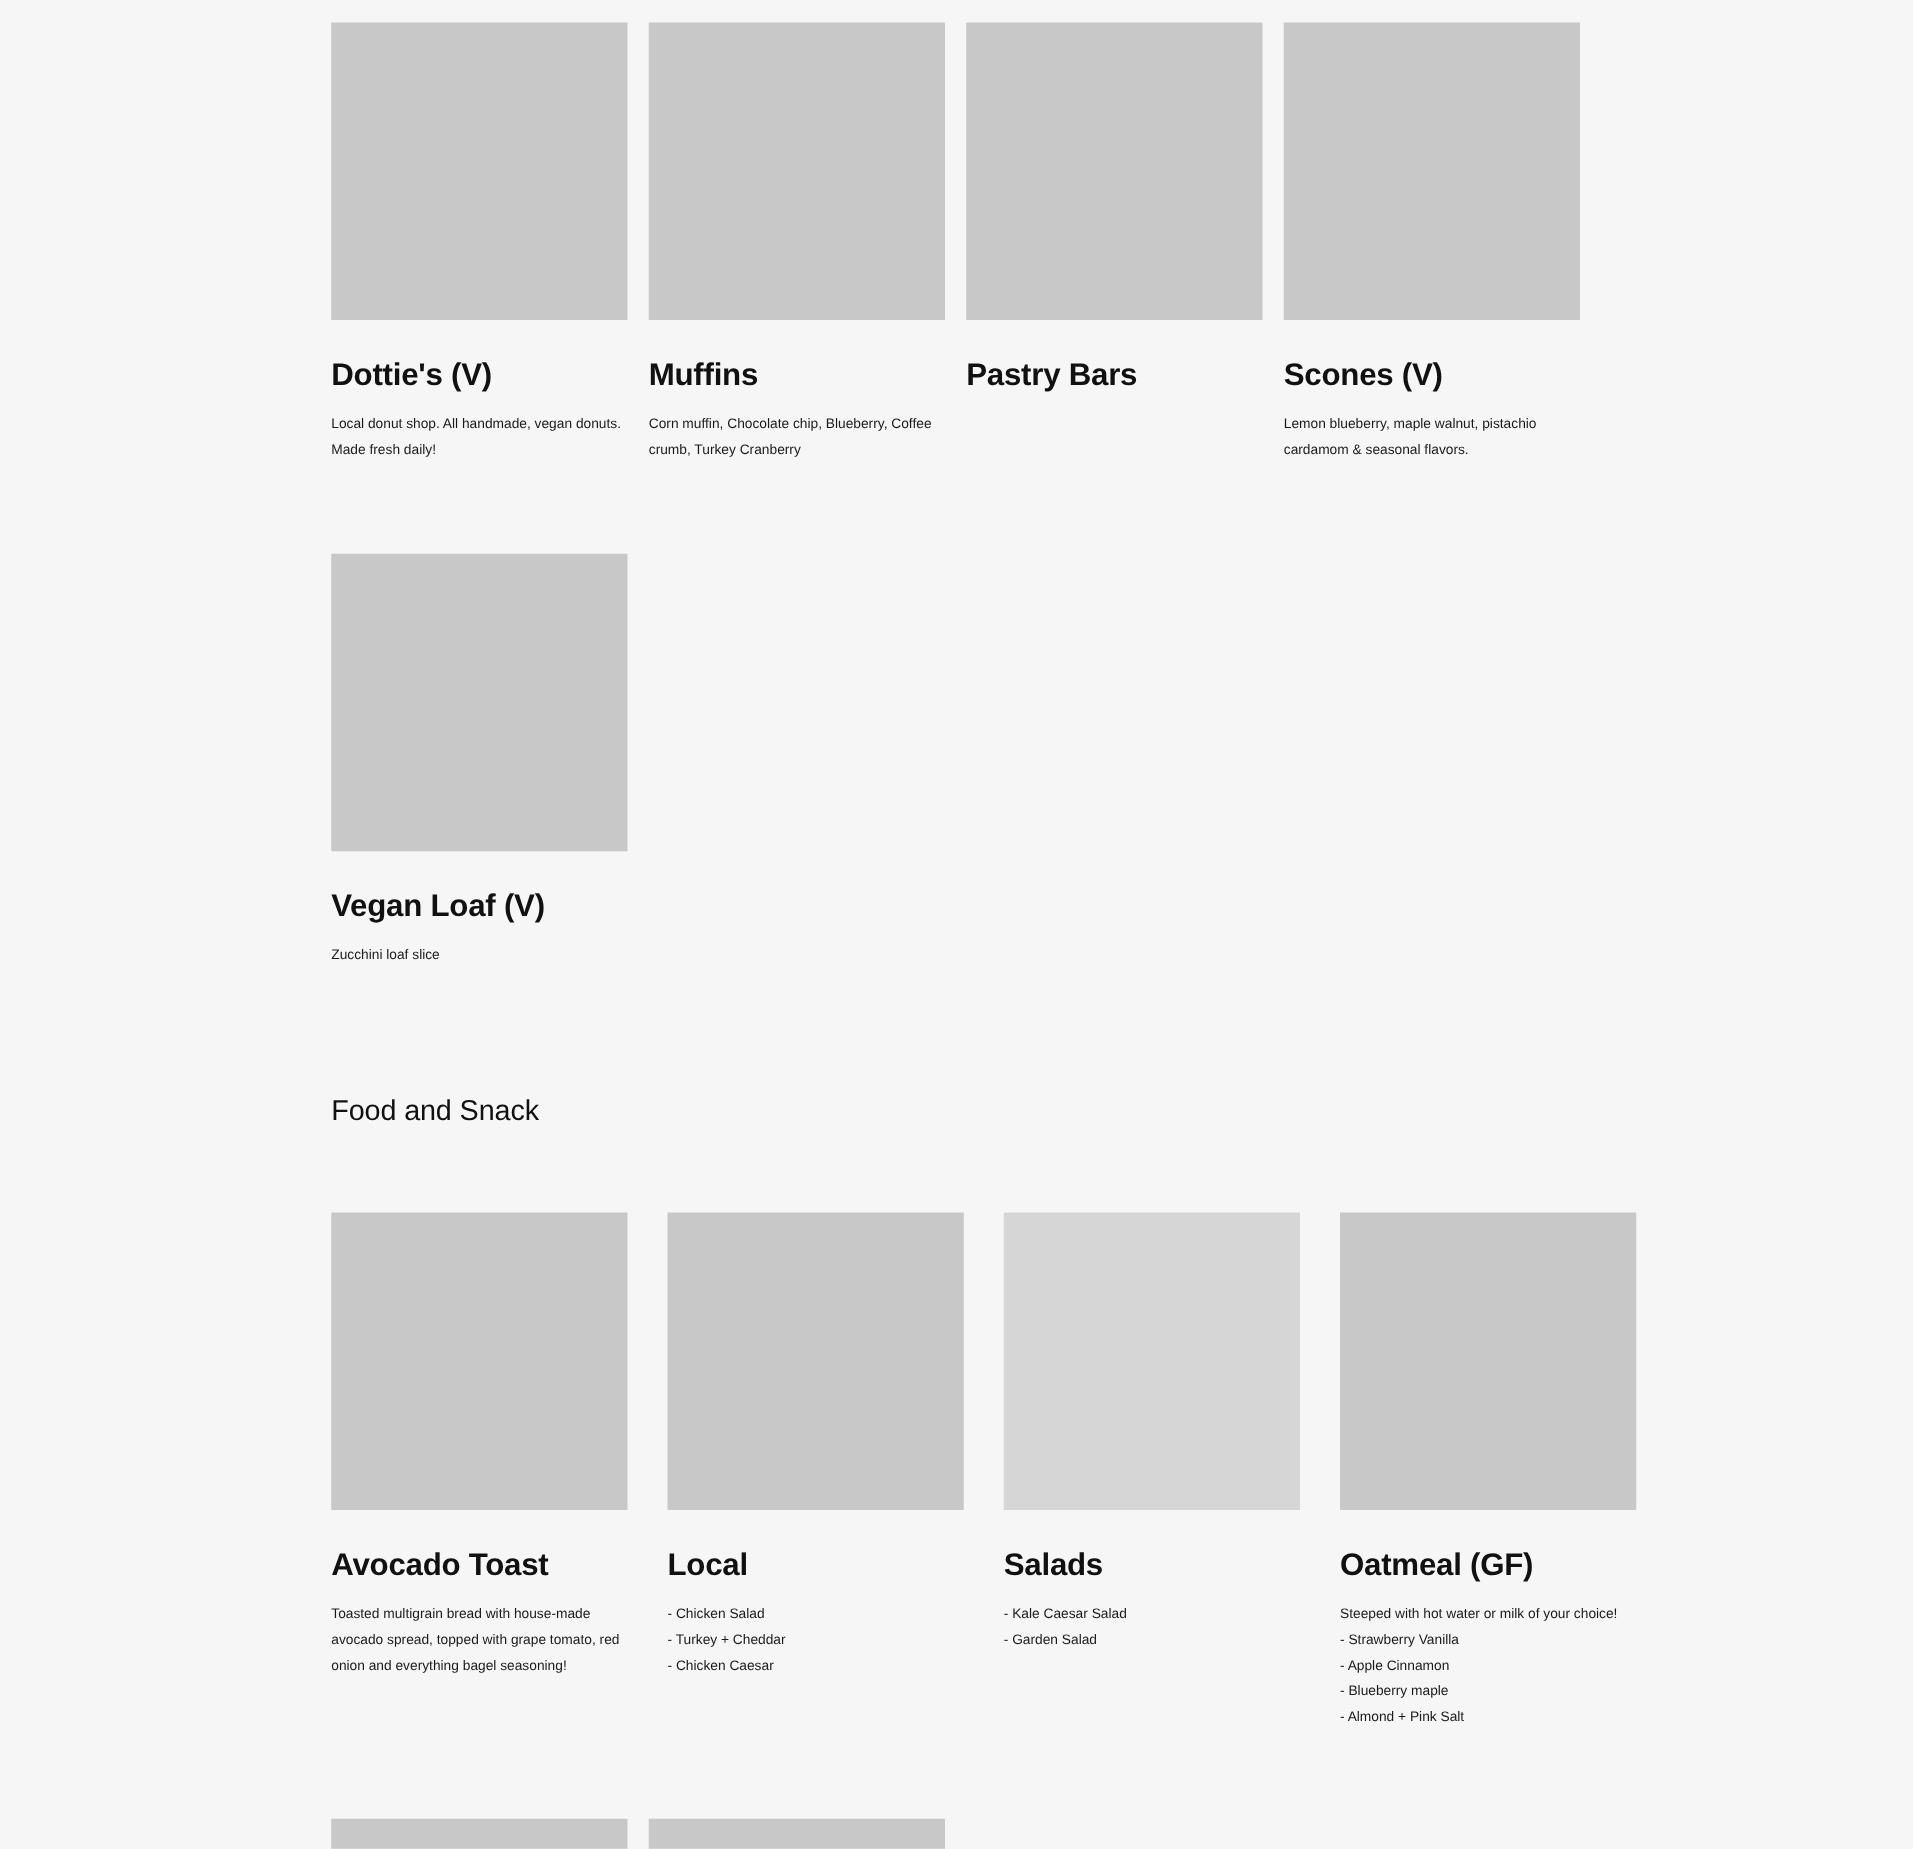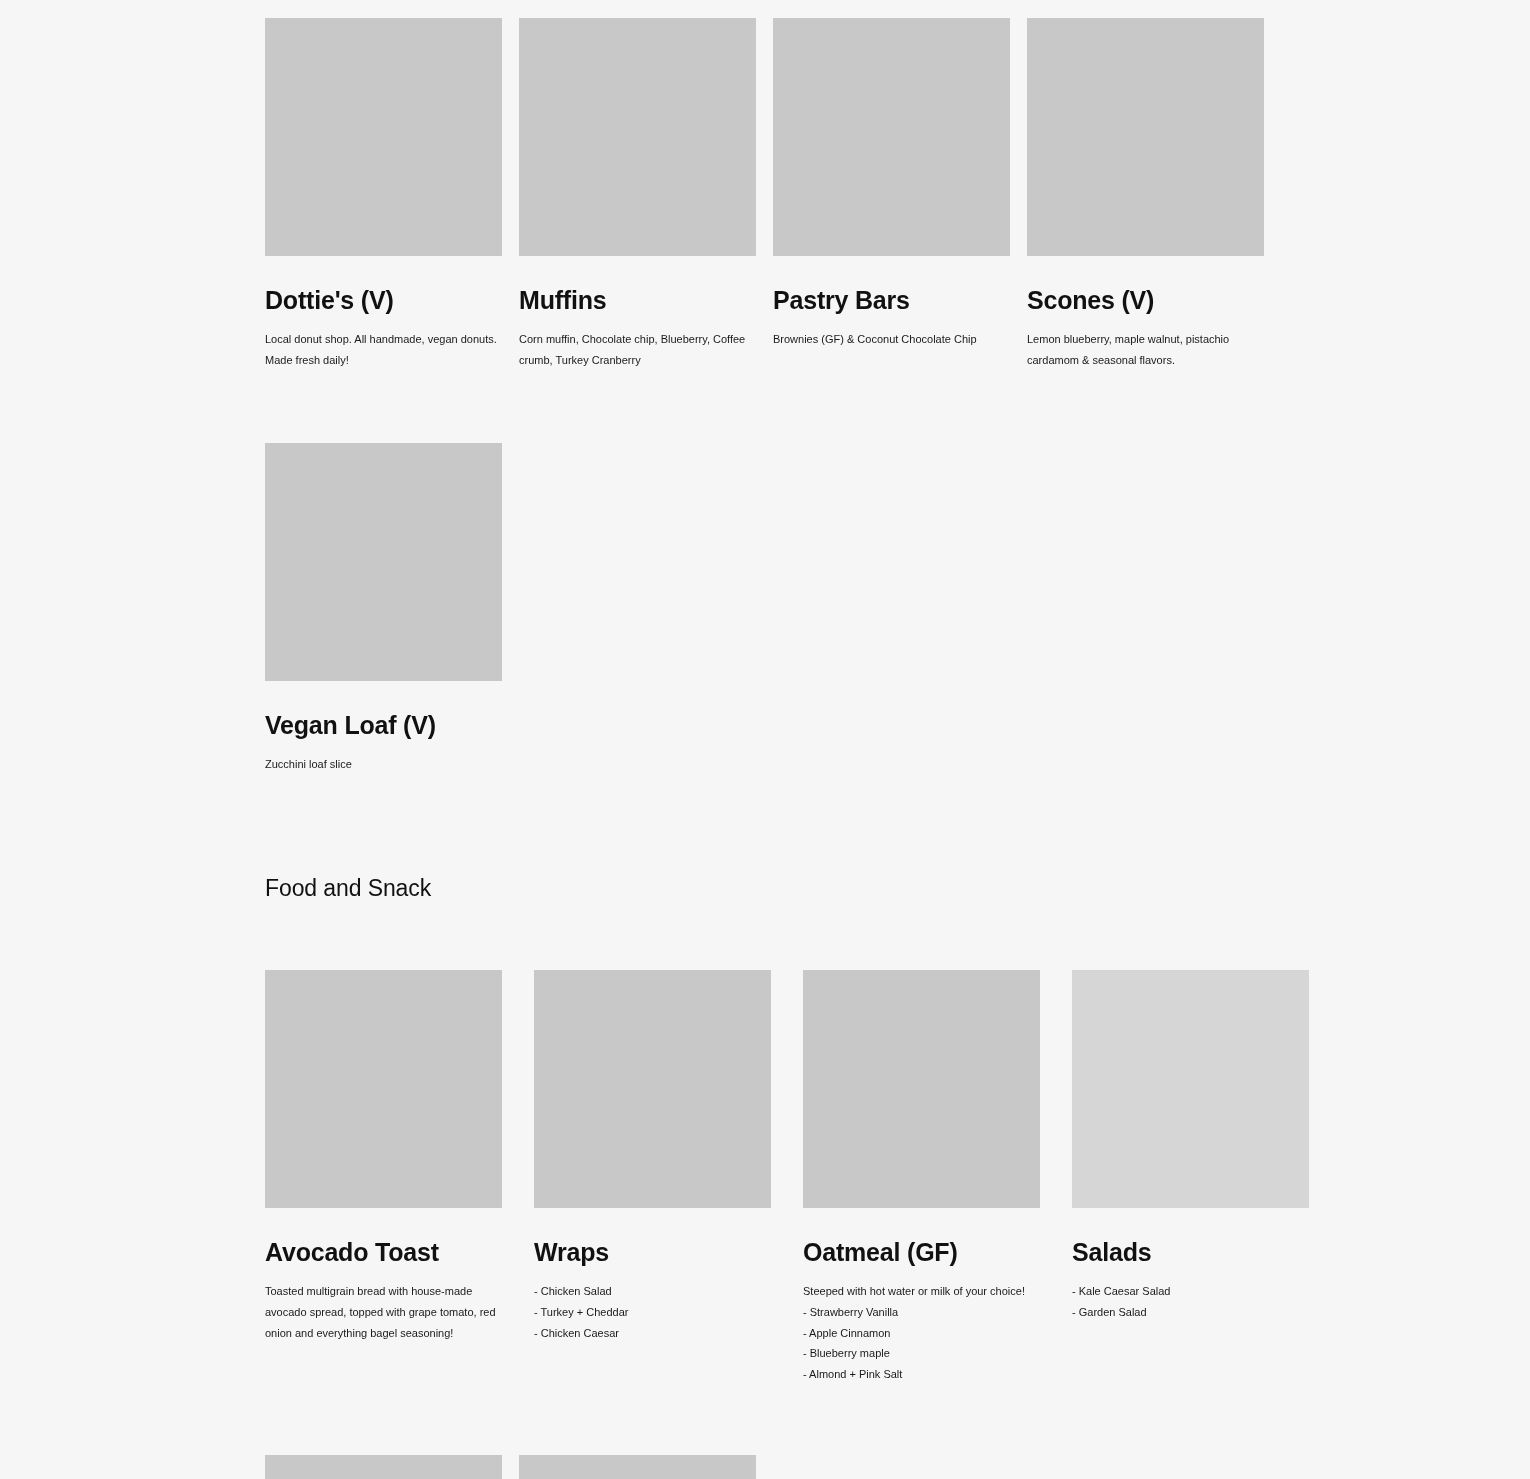--- a/index.html
+++ b/index.html
@@ -106,21 +106,20 @@
 
       <div class="card">
         <div class="card-thumb"></div>
         <h3 class="card-title">Muffins</h3>
         <p class="card-desc">Corn muffin, Chocolate chip, Blueberry, Coffee crumb, Turkey Cranberry</p>
       </div>
 
       <div class="card">
         <div class="card-thumb"></div>
         <h3 class="card-title">Pastry Bars</h3>
-        <p class="card-desc">Brownies (GF) &amp; Coconut Chocolate Chip</p>
       </div>
 
       <div class="card">
         <div class="card-thumb"></div>
         <h3 class="card-title">Scones (V)</h3>
         <p class="card-desc">Lemon blueberry, maple walnut, pistachio cardamom &amp; seasonal flavors.</p>
       </div>
 
     </div>
 
@@ -139,41 +138,41 @@
     <div class="card-grid row-food-1">
 
       <div class="card">
         <div class="card-thumb"></div>
         <h3 class="card-title">Avocado Toast</h3>
         <p class="card-desc">Toasted multigrain bread with house-made avocado spread, topped with grape tomato, red onion and everything bagel seasoning!</p>
       </div>
 
       <div class="card">
         <div class="card-thumb"></div>
-        <h3 class="card-title">Wraps</h3>
+        <h3 class="card-title">Local</h3>
         <p class="card-desc">- Chicken Salad
 - Turkey + Cheddar
 - Chicken Caesar</p>
+      </div>
+
+      <div class="card">
+        <div class="card-thumb light"></div>
+        <h3 class="card-title">Salads</h3>
+        <p class="card-desc">- Kale Caesar Salad
+- Garden Salad</p>
       </div>
 
       <div class="card">
         <div class="card-thumb"></div>
         <h3 class="card-title">Oatmeal (GF)</h3>
         <p class="card-desc">Steeped with hot water or milk of your choice!
 - Strawberry Vanilla
 - Apple Cinnamon
 - Blueberry maple
 - Almond + Pink Salt</p>
-      </div>
-
-      <div class="card">
-        <div class="card-thumb light"></div>
-        <h3 class="card-title">Salads</h3>
-        <p class="card-desc">- Kale Caesar Salad
-- Garden Salad</p>
       </div>
 
     </div>
 
     <div class="card-grid row-food-2">
 
       <div class="card">
         <div class="card-thumb"></div>
       </div>
 

